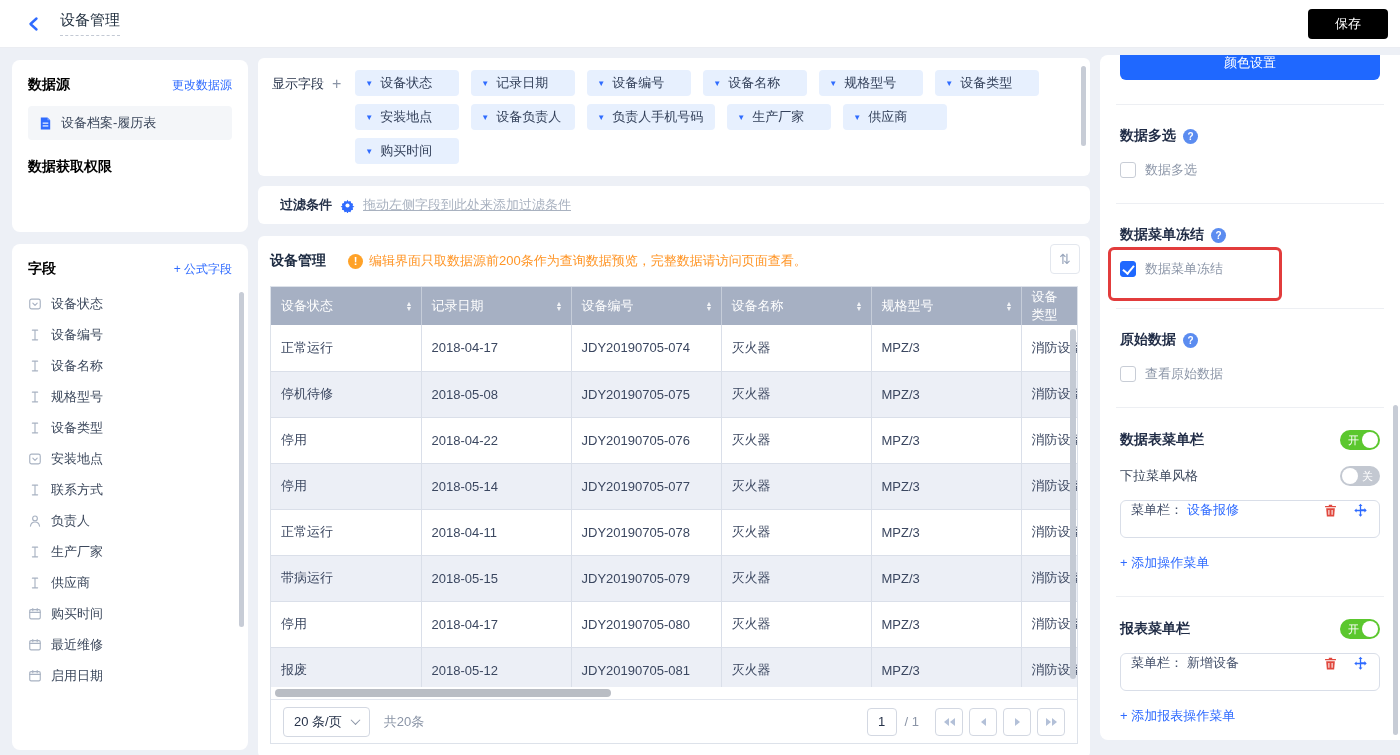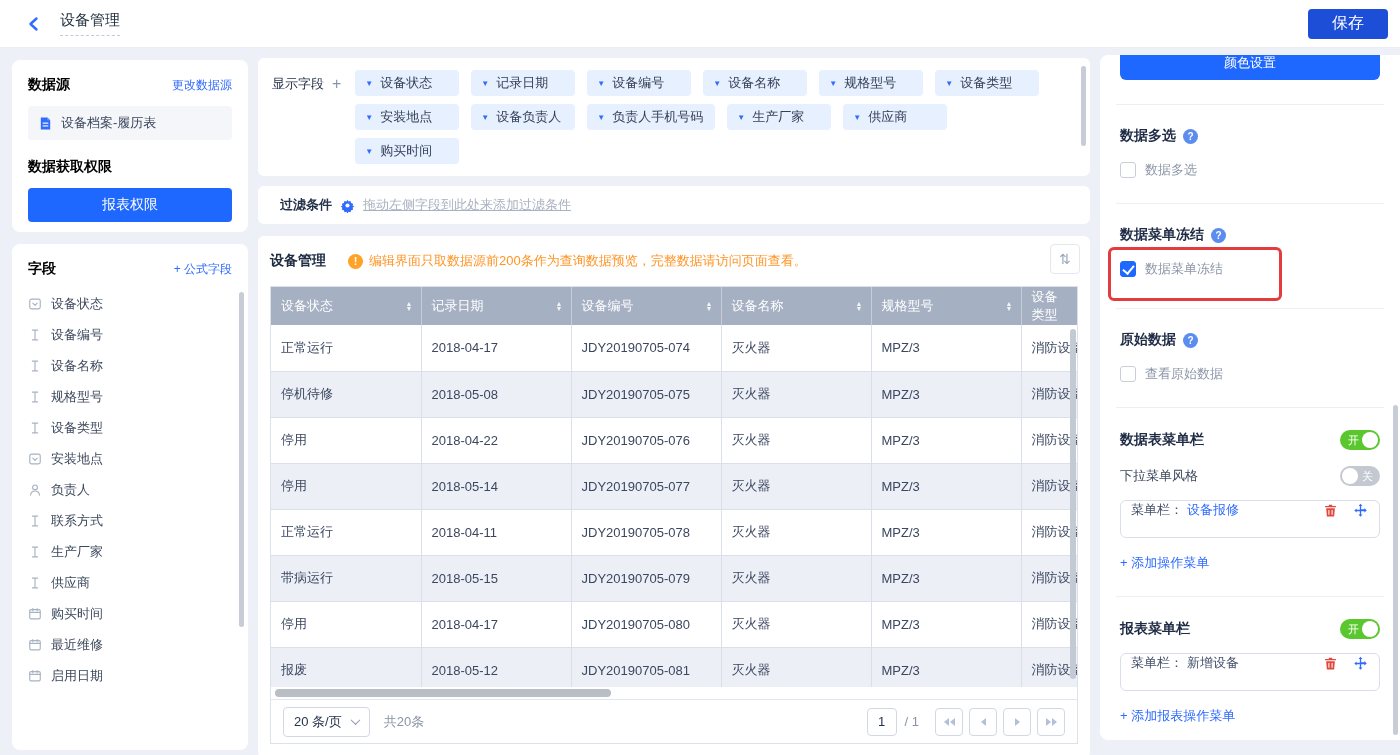--- a/index.html
+++ b/index.html
@@ -11,22 +11,22 @@
   }
   
   .topbar { position:absolute; left:0; top:0; width:1400px; height:48px;
     background:#fff; border-bottom:1px solid #ebedf2; display:flex;
     align-items:center; padding:0 12px 0 22px; z-index:5; }
   .back { width:24px; height:24px; display:flex; align-items:center;
     justify-content:center; cursor:pointer; margin-right:14px; }
   .page-title { font-size:15px; color:#1f2d3d; padding-bottom:5px;
     border-bottom:1px dashed #c3c9d4; }
   .topbar .spacer { flex:1; }
-  .save-btn { width:80px; height:30px; background:#1d4ed8; border:none;
-    border-radius:4px; color:#fff; font-size:16px; cursor:pointer; }
+  .save-btn { width:80px; height:30px; background:#000000; border:none;
+    border-radius:4px; color:#fff; font-size:13px; cursor:pointer; }
   
   .left { position:absolute; left:12px; top:60px; width:236px; }
   .card { background:#fff; border-radius:8px; }
   .ds-card { padding:16px; height:172px; margin-bottom:12px; }
   .row-between { display:flex; align-items:center; justify-content:space-between; }
   .sec-head { font-size:14px; font-weight:bold; color:#000000; }
   .link { color:#2f6bff; font-size:12px; cursor:pointer; }
   .link13 { color:#2f6bff; font-size:12px; cursor:pointer; }
   .ds-box { margin-top:12px; background:#f4f6f9; border-radius:4px;
     padding:8px 10px; display:flex; align-items:center; gap:8px; color:#3c485c; }
@@ -171,21 +171,20 @@
     <div class="ds-box">
       <svg width="15" height="15" viewBox="0 0 16 16">
           <path d="M3 1.5h7l3 3v10H3z" fill="#2f6bff"></path>
           <path d="M10 1.5v3h3" fill="#6f9bff"></path>
           <rect x="5" y="7" width="6" height="1.2" fill="#fff"></rect>
           <rect x="5" y="10" width="6" height="1.2" fill="#fff"></rect>
         </svg>
       <span>设备档案-履历表</span>
     </div>
     <div class="sec-head perm-title">数据获取权限</div>
-    <button class="perm-btn">报表权限</button>
   </div>
 
   <div class="card fields-card">
     <div class="row-between fields-head">
       <span class="sec-head">字段</span>
       <span class="link13">+ 公式字段</span>
     </div>
     <div class="field-list">
       <div class="field-item">
         <svg width="14" height="14" viewBox="0 0 16 16">
@@ -220,30 +219,30 @@
       </div>
       <div class="field-item">
         <svg width="14" height="14" viewBox="0 0 16 16">
             <rect x="2" y="2.5" width="12" height="11" rx="2" fill="none" stroke="#a8b2c2" stroke-width="1.3"></rect>
             <polyline points="5.5,7 8,9.5 10.5,7" fill="none" stroke="#a8b2c2" stroke-width="1.3" stroke-linecap="round" stroke-linejoin="round"></polyline>
           </svg>
         <span>安装地点</span>
       </div>
       <div class="field-item">
         <svg width="14" height="14" viewBox="0 0 16 16">
+            <path d="M5 2.5h6M8 2.5v11M5 13.5h6" fill="none" stroke="#a8b2c2" stroke-width="1.3" stroke-linecap="round"></path>
+          </svg>
+        <span>联系方式</span>
+      </div>
+      <div class="field-item">
+        <svg width="14" height="14" viewBox="0 0 16 16">
             <circle cx="8" cy="5" r="2.7" fill="none" stroke="#a8b2c2" stroke-width="1.3"></circle>
             <path d="M2.8 13.8c.6-3.2 2.6-4.6 5.2-4.6s4.6 1.4 5.2 4.6" fill="none" stroke="#a8b2c2" stroke-width="1.3" stroke-linecap="round"></path>
           </svg>
         <span>负责人</span>
-      </div>
-      <div class="field-item">
-        <svg width="14" height="14" viewBox="0 0 16 16">
-            <path d="M5 2.5h6M8 2.5v11M5 13.5h6" fill="none" stroke="#a8b2c2" stroke-width="1.3" stroke-linecap="round"></path>
-          </svg>
-        <span>联系方式</span>
       </div>
       <div class="field-item">
         <svg width="14" height="14" viewBox="0 0 16 16">
             <path d="M5 2.5h6M8 2.5v11M5 13.5h6" fill="none" stroke="#a8b2c2" stroke-width="1.3" stroke-linecap="round"></path>
           </svg>
         <span>生产厂家</span>
       </div>
       <div class="field-item">
         <svg width="14" height="14" viewBox="0 0 16 16">
             <path d="M5 2.5h6M8 2.5v11M5 13.5h6" fill="none" stroke="#a8b2c2" stroke-width="1.3" stroke-linecap="round"></path>

